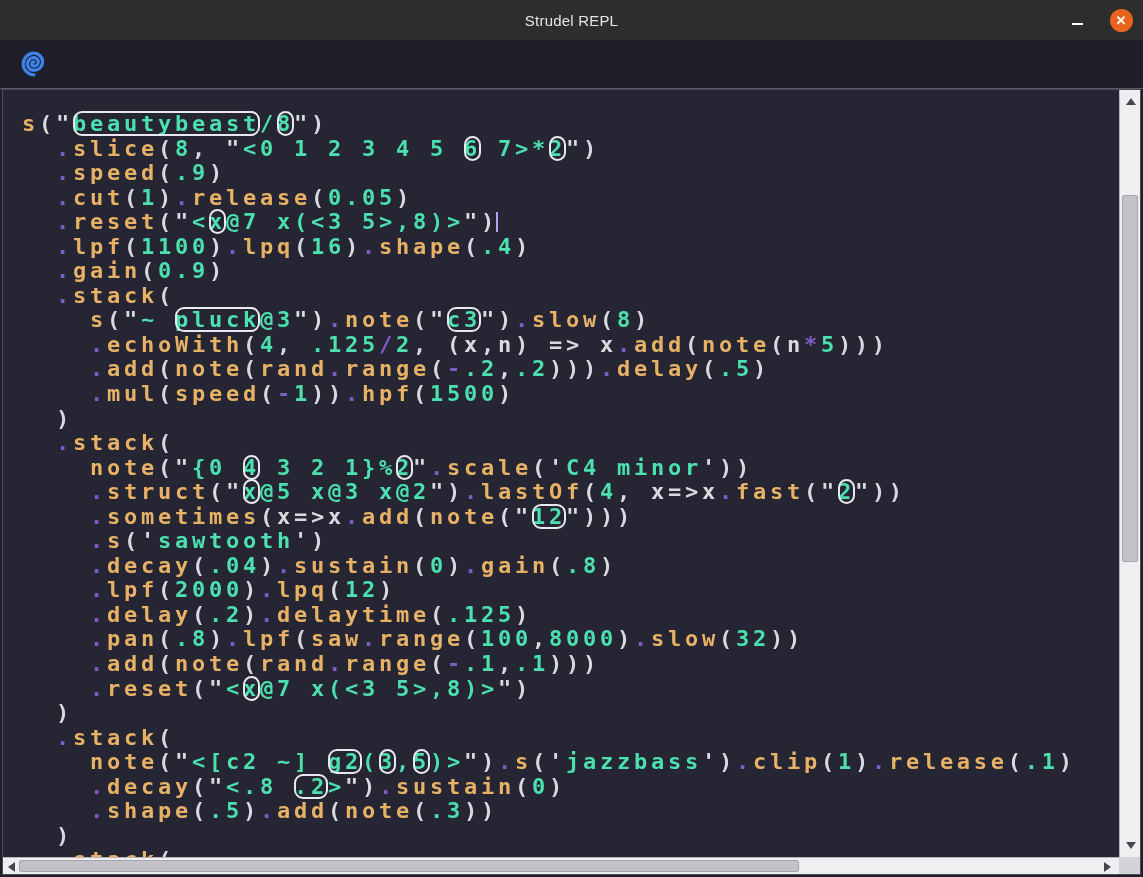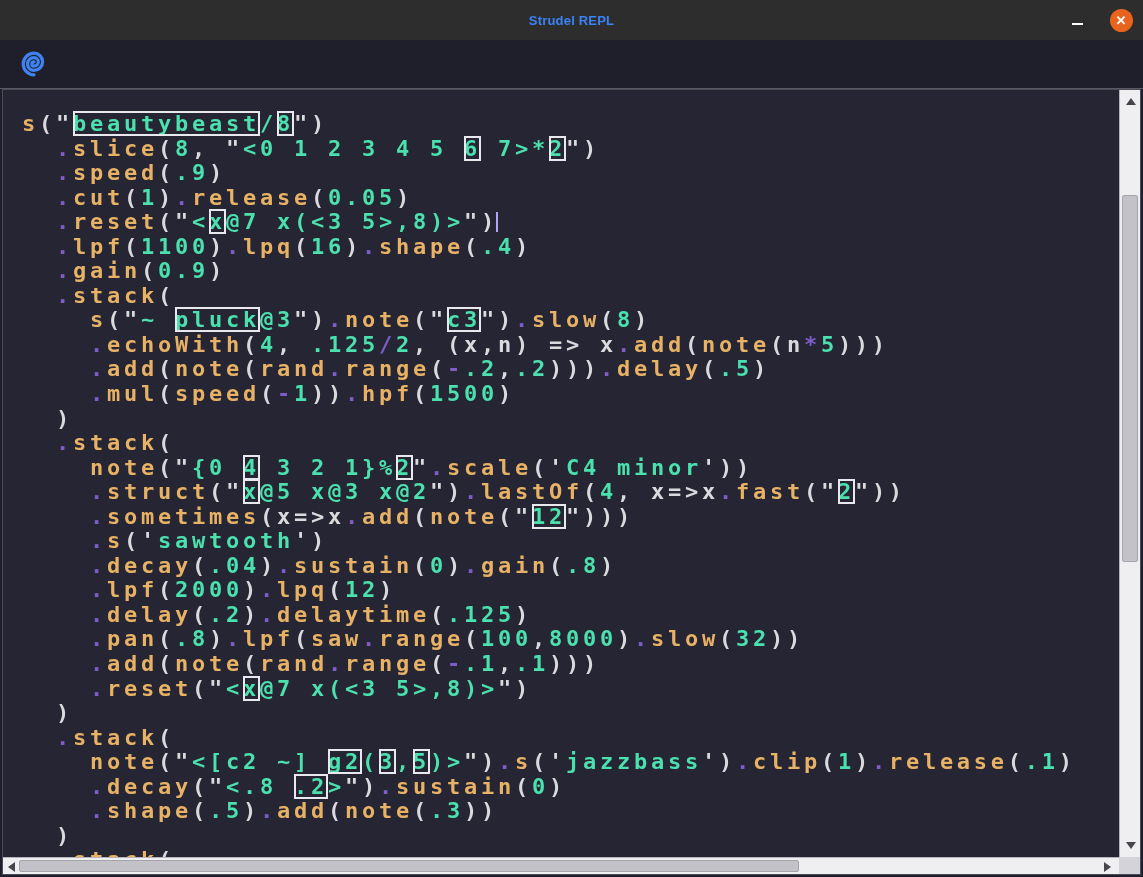--- a/index.html
+++ b/index.html
@@ -1,21 +1,21 @@
 <!DOCTYPE html>
 <html style="--bg_titlebar: #2d2d2d; --bg_header: #1f1f2b; --bg_editor: #252533; --fn: #e8b266; --str: #4be0ae; --pun: #d9d9de; --op: #7e5dc8; --box: #e9e8ee; --cursor: #b2a4ee; --close_btn: #e8641e; --logo: #3f82f0; --scroll_track: #efeef1; --scroll_thumb: #c3c2c8;"><head>
 <meta charset="utf-8">
 <style>
   html,body{margin:0;padding:0;background:#111;}
   .window{position:relative;width:1143px;height:877px;background:#1f1f2b;overflow:hidden;
           font-family:"Liberation Sans",sans-serif;}
   
   .titlebar{position:absolute;left:0;top:0;width:100%;height:40px;background:var(--bg_titlebar);
             display:flex;align-items:center;justify-content:center;border-bottom:1px solid #191919;}
-  .titlebar .title{color:#3b82f6;font-weight:bold;font-size:13px;letter-spacing:.2px;}
+  .titlebar .title{color:#e5e5e5;font-weight:normal;font-size:15px;letter-spacing:.2px;}
   .win-btn{position:absolute;top:8px;height:24px;display:flex;align-items:center;justify-content:center;cursor:default;}
   .btn-min{right:52px;width:28px;border-radius:3px;}
   .btn-min .dash{width:11px;height:2px;background:#fff;margin-top:8px;}
   .btn-close{right:10px;width:24px;}
   .btn-close .circ{width:23px;height:23px;border-radius:50%;background:var(--close_btn);
                    display:flex;align-items:center;justify-content:center;
                    color:#fff;font-weight:bold;font-size:13px;line-height:1;}
   
   .app-header{position:absolute;left:0;top:40px;width:100%;height:48px;background:var(--bg_header);
               border-bottom:1px solid #595964;display:flex;align-items:center;}
@@ -25,21 +25,21 @@
                 border:1px solid #4c4c58;background:var(--bg_editor);}
   .code-area{position:absolute;left:0;top:0;right:21px;bottom:17px;overflow:hidden;
              background:var(--bg_editor);padding:22px 0 0 19px;
              font-family:"DejaVu Sans Mono",monospace;font-weight:bold;
              font-size:22px;line-height:24.55px;letter-spacing:3.75px;white-space:pre;}
   .line{height:24.55px;}
   .tk-fn{color:var(--fn);}
   .tk-str,.tk-num{color:var(--str);}
   .tk-pun{color:var(--pun);}
   .tk-op{color:var(--op);}
-  .boxed{outline:2px solid var(--box);outline-offset:-2px;}
+  .boxed{outline:2px solid var(--box);outline-offset:-2px;border-radius:9px;}
   .cursor{display:inline-block;width:2px;height:20px;background:var(--cursor);
           vertical-align:-3px;margin-left:-2px;}
   
   .vscroll{position:absolute;top:0;right:0;bottom:17px;width:21px;background:var(--scroll_track);
            border-left:1px solid #b5b4ba;box-sizing:border-box;}
   .v-thumb{position:absolute;left:2px;right:2px;top:105px;height:365px;background:var(--scroll_thumb);
            border:1px solid #a6a5ab;border-radius:2px;}
   .arrow{width:0;height:0;position:absolute;}
   .v-up{top:8px;left:6px;border-left:5px solid transparent;border-right:5px solid transparent;
         border-bottom:7px solid #47464c;}

